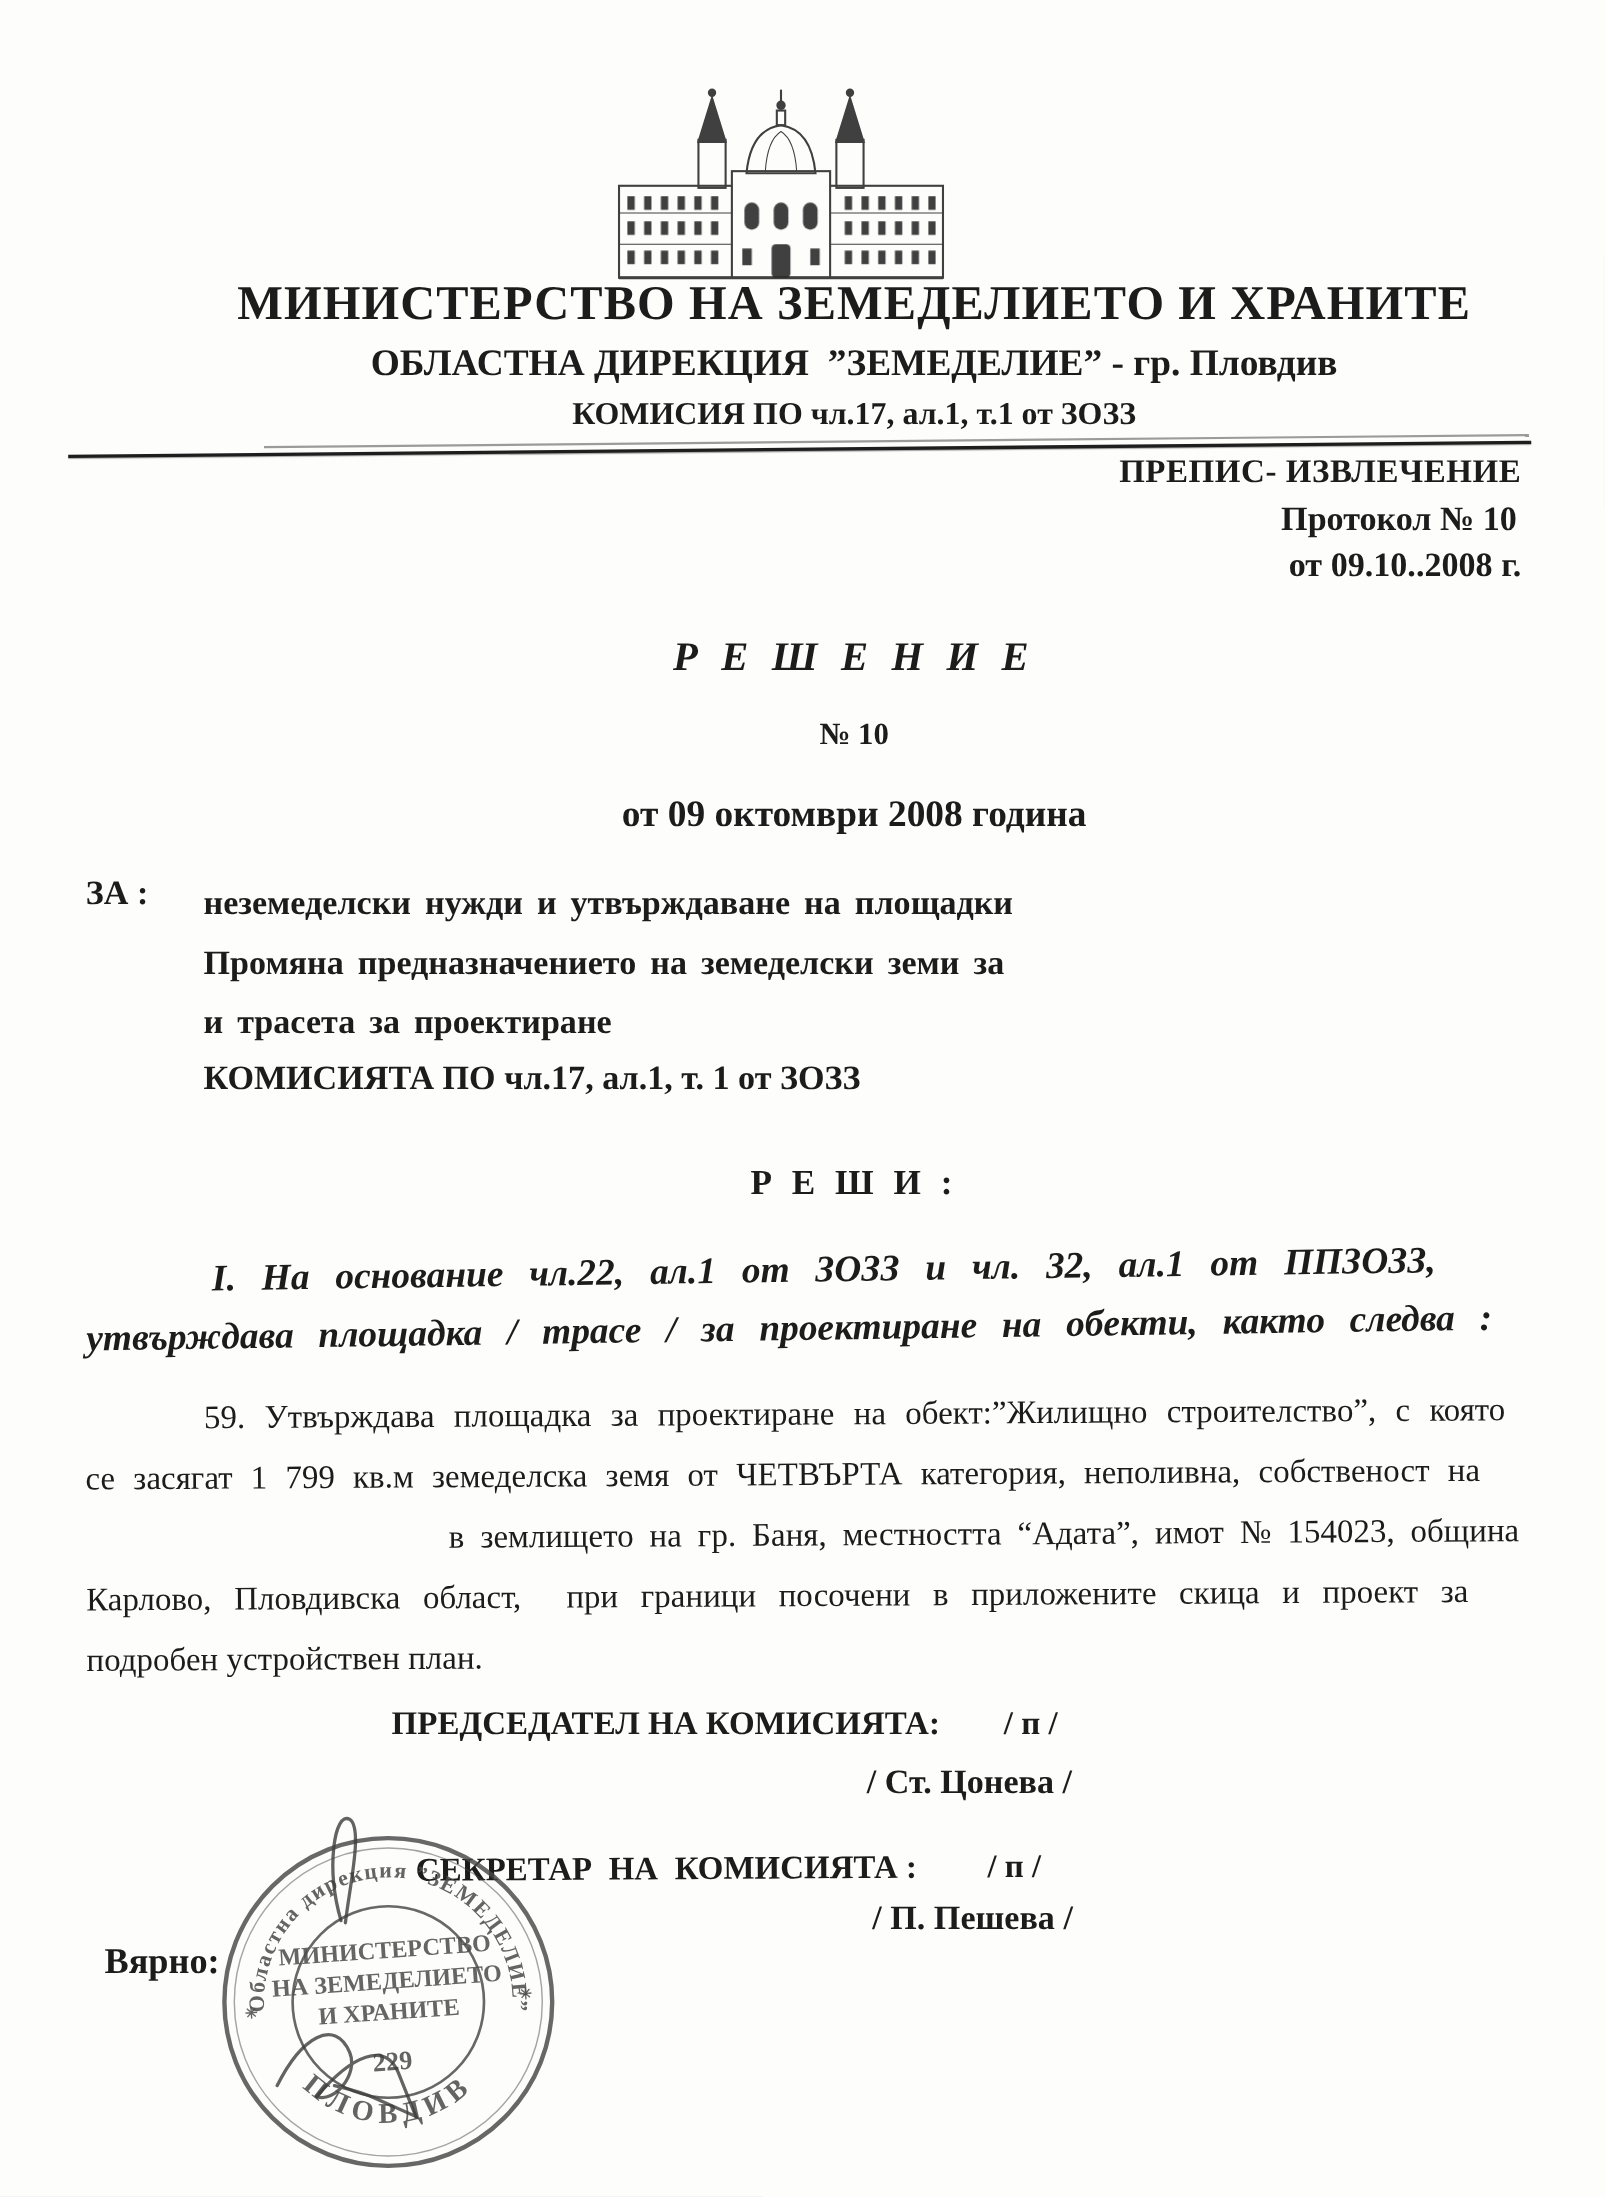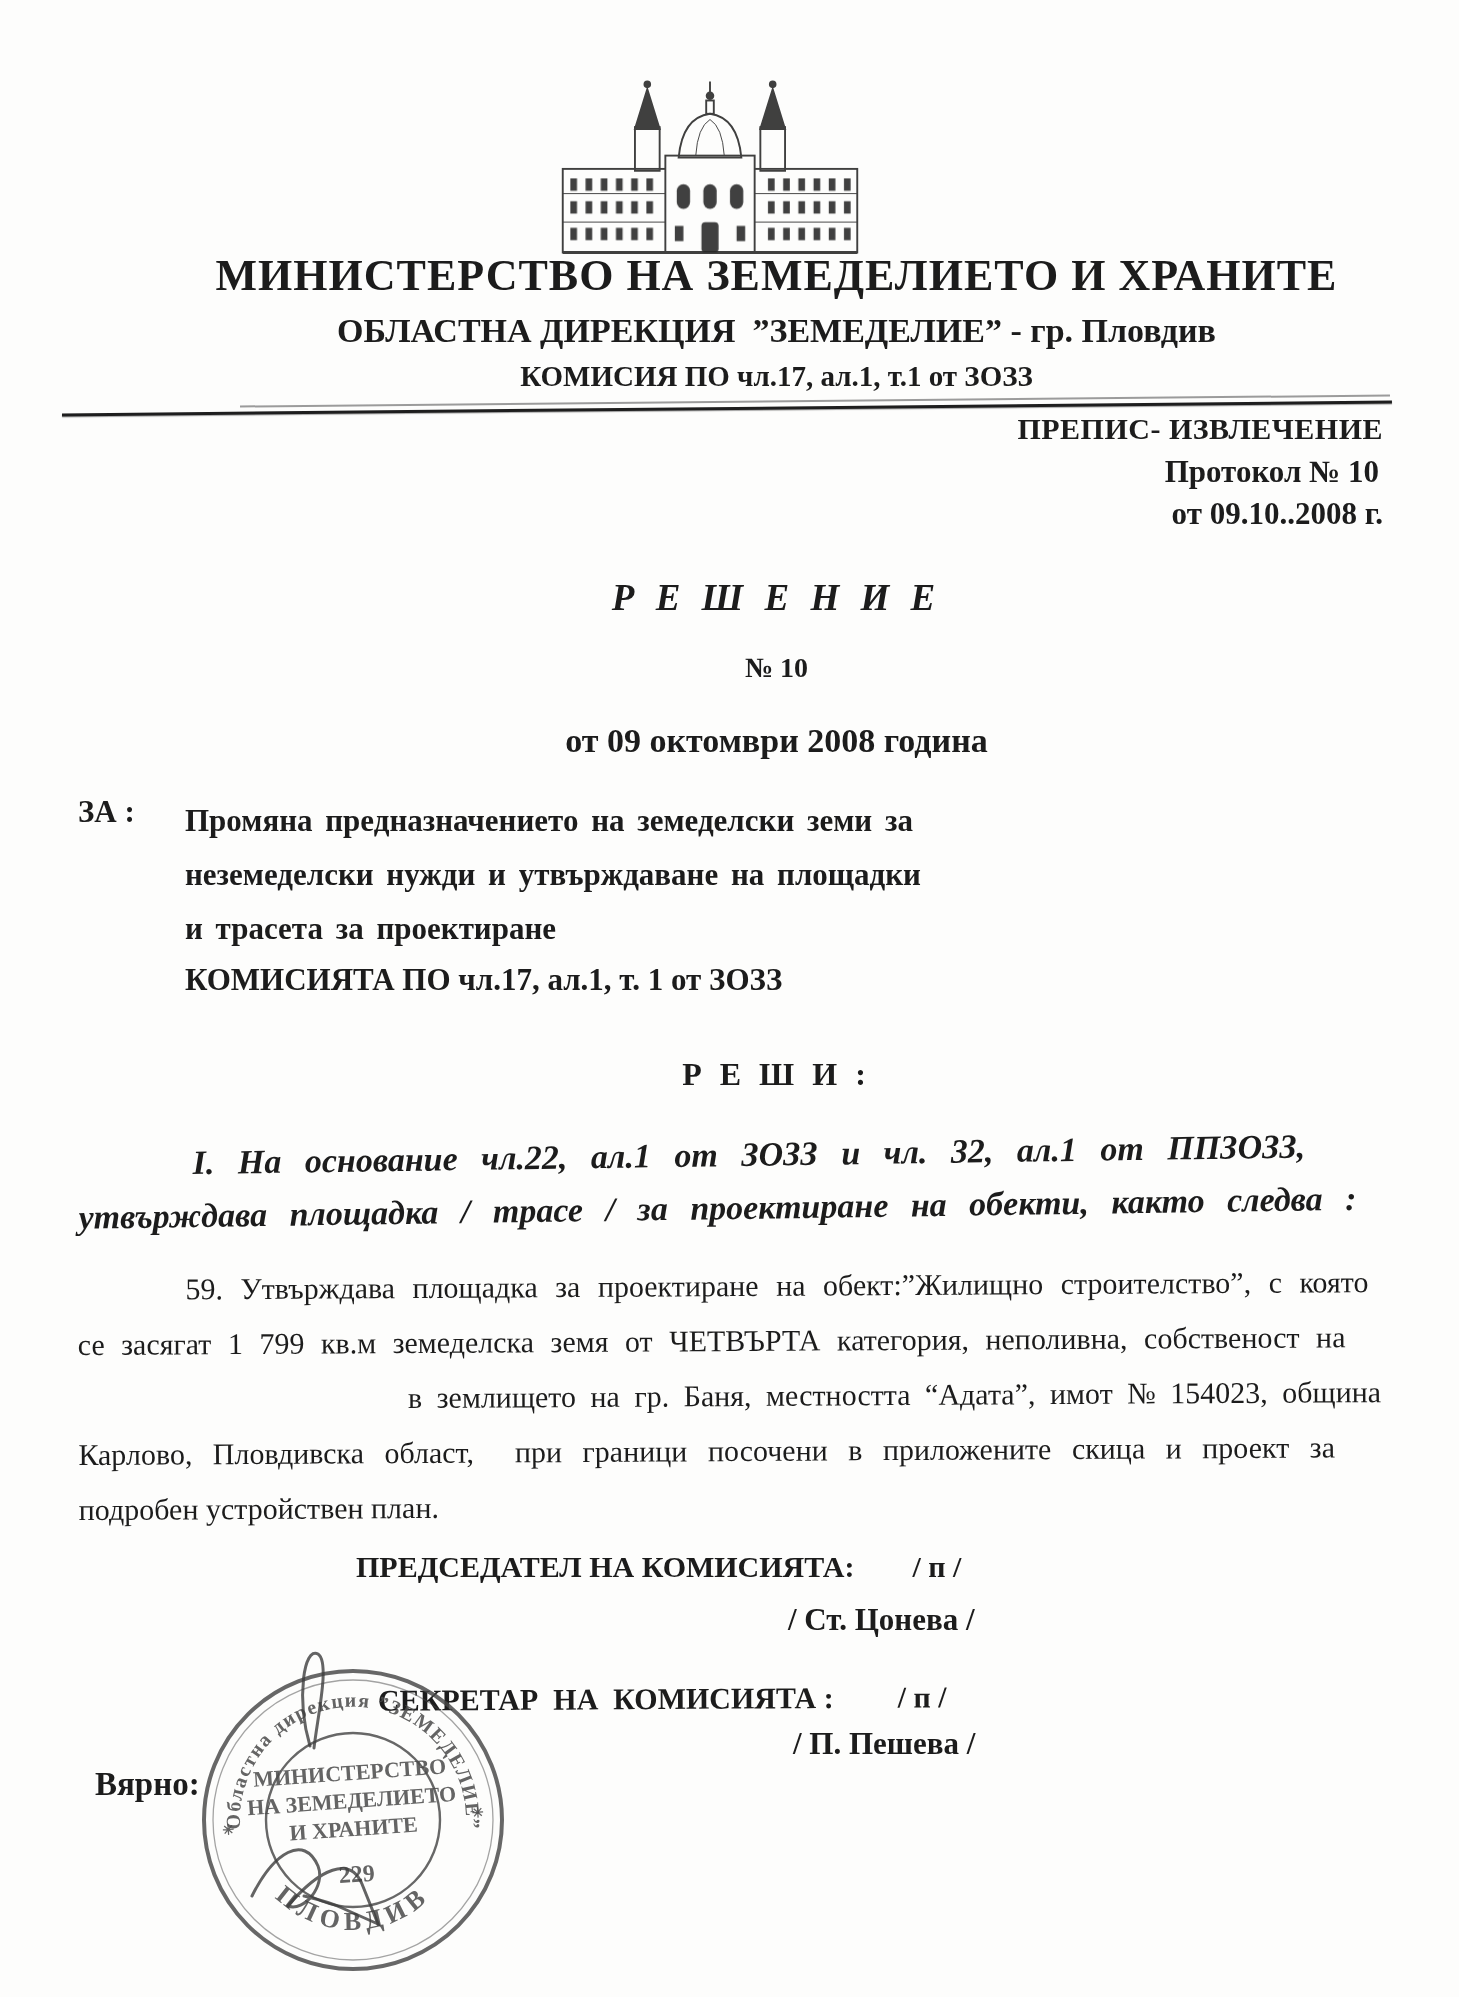--- a/index.html
+++ b/index.html
@@ -125,22 +125,22 @@
   <div class="abs b copy-label">ПРЕПИС- ИЗВЛЕЧЕНИЕ</div>
   <div class="abs b protocol">Протокол № 10</div>
   <div class="abs b proto-date">от 09.10..2008 г.</div>
 
   <div class="abs ctr b heading">Р Е Ш Е Н И Е</div>
   <div class="abs ctr b dec-number">№ 10</div>
   <div class="abs ctr b dec-date">от 09 октомври 2008 година</div>
 
   <div class="abs b subject-label">ЗА :</div>
   <div class="abs b subject">
+    <div>неземеделски нужди и утвърждаване на площадки</div>
     <div>Промяна предназначението на земеделски земи за</div>
-    <div>неземеделски нужди и утвърждаване на площадки</div>
     <div>и трасета за проектиране</div>
   </div>
 
   <div class="abs b commission2">КОМИСИЯТА ПО чл.17, ал.1, т. 1 от ЗОЗЗ</div>
   <div class="abs ctr b resolved">Р Е Ш И :</div>
 
   <div class="abs b basis">
     <div class="basis-l1">I. На основание чл.22, ал.1 от ЗОЗЗ и чл. 32, ал.1 от ППЗОЗЗ,</div>
     <div class="basis-l2">утвърждава площадка / трасе / за проектиране на обекти, както следва :</div>
   </div>

